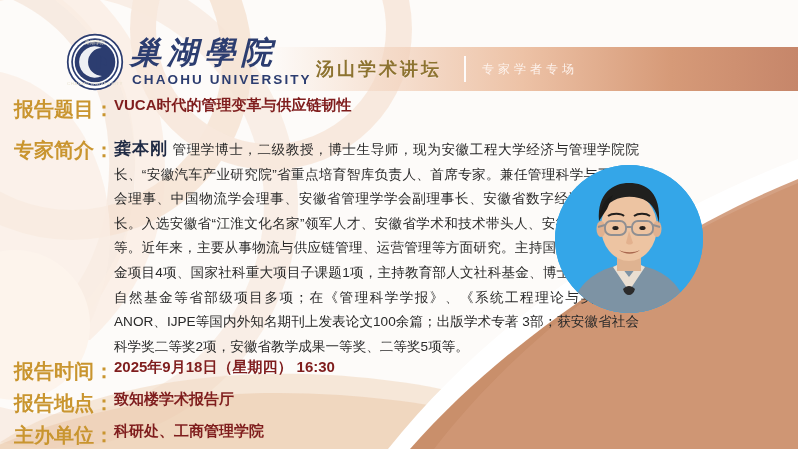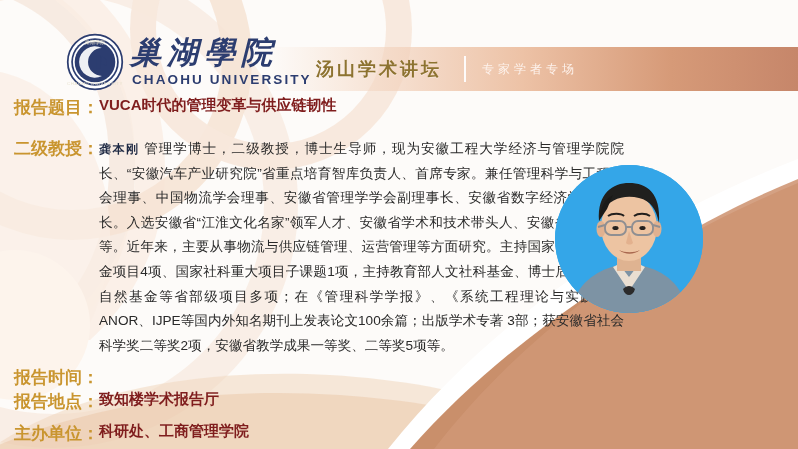--- a/index.html
+++ b/index.html
@@ -158,21 +158,21 @@
   
   .content { position: absolute; left: 0; top: 0; width: 100%; height: 100%; }
 
   .row {
     position: absolute;
     display: flex;
     align-items: flex-start;
   }
   .lbl {
     color: #c9952f;
-    font-size: 17px;
+    font-size: 20px;
     font-weight: bold;
     white-space: nowrap;
     flex: 0 0 auto;
   }
   .val-strong {
     color: #7f1d1d;
     font-size: 15px;
     font-weight: bold;
     white-space: nowrap;
   }
@@ -184,28 +184,28 @@
   .row-bio { left: 14px; top: 137px; width: 760px; }
   .bio-body {
     width: 525px;
     font-size: 13.6px;
     line-height: 24.6px;
     color: #2a2a2a;
     text-align: justify;
     text-justify: inter-character;
   }
   .bio-name {
-    font-size: 12px;
+    font-size: 17px;
     font-weight: bold;
     color: #1f2a44;
     letter-spacing: .5px;
   }
 
   
-  .row-time  { left: 14px; top: 366px; }
+  .row-time  { left: 14px; top: 358px; }
   .row-place { left: 14px; top: 390px; }
   .row-org   { left: 14px; top: 422px; }
 
   
   .portrait {
     position: absolute;
     left: 555px; top: 165px;
     width: 148px; height: 148px;
     border-radius: 50%;
     overflow: hidden;
@@ -281,28 +281,29 @@
   </div>
 
   <div class="content">
 
     <div class="row row-title">
       <span class="lbl">报告题目：</span>
       <span class="val-strong">VUCA时代的管理变革与供应链韧性</span>
     </div>
 
     <div class="row row-bio">
-      <span class="lbl">二级教授：</span>
+      <span class="lbl">专家简介：</span>
       <div class="bio-body">
         <span class="bio-name">龚本刚</span><span> 管理学博士，二级教授，博士生导师，现为安徽工程大学经济与管理学院院长、“安徽汽车产业研究院”省重点培育智库负责人、首席专家。兼任管理科学与工程学会理事、中国物流学会理事、安徽省管理学学会副理事长、安徽省数字经济学会副会长。入选安徽省“江淮文化名家”领军人才、安徽省学术和技术带头人、安徽省教学名师等。近年来，主要从事物流与供应链管理、运营管理等方面研究。主持国家自然科学基金项目4项、国家社科重大项目子课题1项，主持教育部人文社科基金、博士后基金和省自然基金等省部级项目多项；在《管理科学学报》、《系统工程理论与实践》、ANOR、IJPE等国内外知名期刊上发表论文100余篇；出版学术专著 3部；获安徽省社会科学奖二等奖2项，安徽省教学成果一等奖、二等奖5项等。</span>
       </div>
     </div>
 
     <div class="row row-time">
       <span class="lbl">报告时间：</span>
+      <span class="val-strong">2025年9月18日（星期四） 16:30</span>
     </div>
 
     <div class="row row-org">
       <span class="lbl">主办单位：</span>
       <span class="val-strong">科研处、工商管理学院</span>
     </div>
 
     <div class="row row-place">
       <span class="lbl">报告地点：</span>
       <span class="val-strong">致知楼学术报告厅</span>

